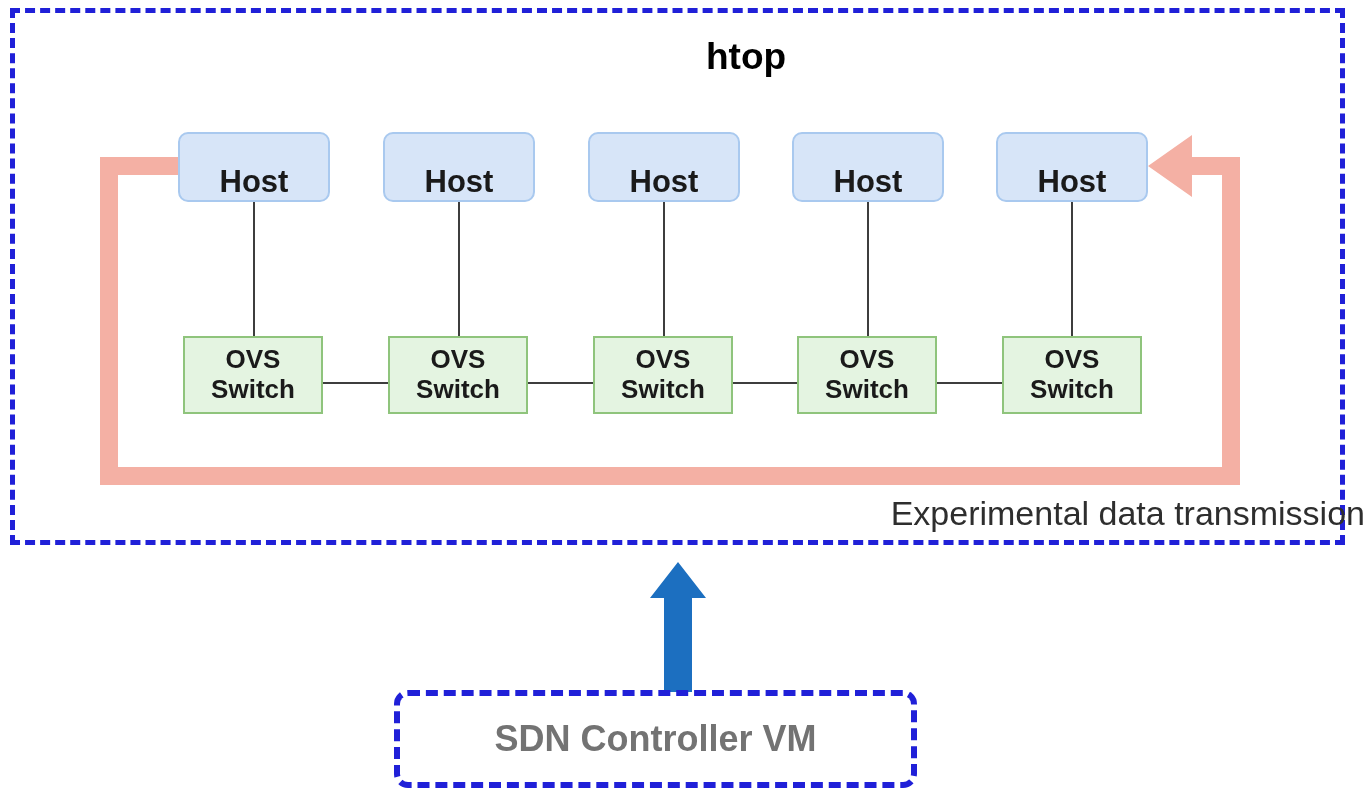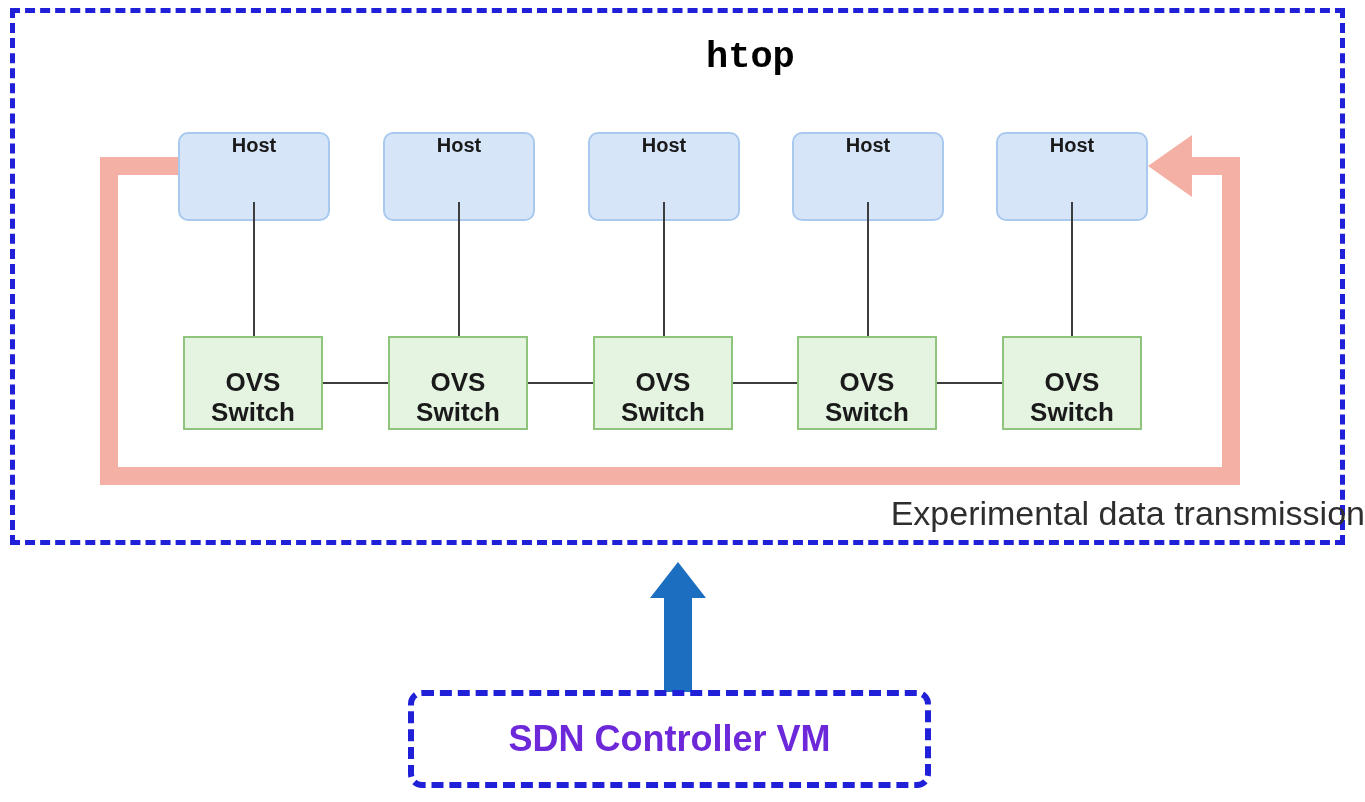--- a/index.html
+++ b/index.html
@@ -35,57 +35,56 @@
     position: absolute;
     font-weight: bold;
     color: #000000;
     white-space: nowrap;
     letter-spacing: 0px;
   }
   .label-htop {
     left: 706px;
     top: 36px;
     font-size: 37px;
-    font-family: Liberation Mono, monospace;
   }
   .label-mininet {
     left: 967px;
     top: 36px;
     font-size: 37px;
   }
 
   
   .host {
     position: absolute;
     width: 152px;
-    height: 89px;
+    height: 70px;
     background: #d7e5f8;
     border: 2px solid #a9c9ef;
     border-radius: 10px;
     box-sizing: border-box;
     display: flex;
-    align-items: flex-start;
+    align-items: flex-end;
     justify-content: center;
-    font-size: 20px;
+    font-size: 31px;
     font-weight: bold;
     color: #1a1a1a;
   }
 
   
   .switch {
     position: absolute;
     width: 140px;
-    height: 94px;
+    height: 78px;
     background: #e4f4e1;
     border: 2px solid #8fc47c;
     box-sizing: border-box;
     display: flex;
     flex-direction: column;
     align-items: center;
-    justify-content: flex-end;
+    justify-content: center;
     font-size: 26px;
     font-weight: bold;
     color: #1a1a1a;
     line-height: 1.15;
   }
 
   
   .vlink {
     position: absolute;
     width: 2px;
@@ -115,33 +114,33 @@
     width: 1365px;
     text-align: right;
     font-size: 34px;
     color: #2e2e2e;
     font-weight: normal;
   }
 
   
   .sdn-box {
     position: absolute;
-    left: 408px;
+    left: 394px;
     top: 690px;
     width: 523px;
     height: 98px;
     border: 6px dashed #2020d8;
     border-radius: 14px;
     box-sizing: border-box;
     display: flex;
     align-items: center;
     justify-content: center;
     font-size: 36px;
     font-weight: bold;
-    color: #6d28d9;
+    color: #737373;
     text-align: center;
   }
 </style>
 </head>
 <body>
 
 <div id="canvas">
 
   <div class="mininet-box"></div>
 

